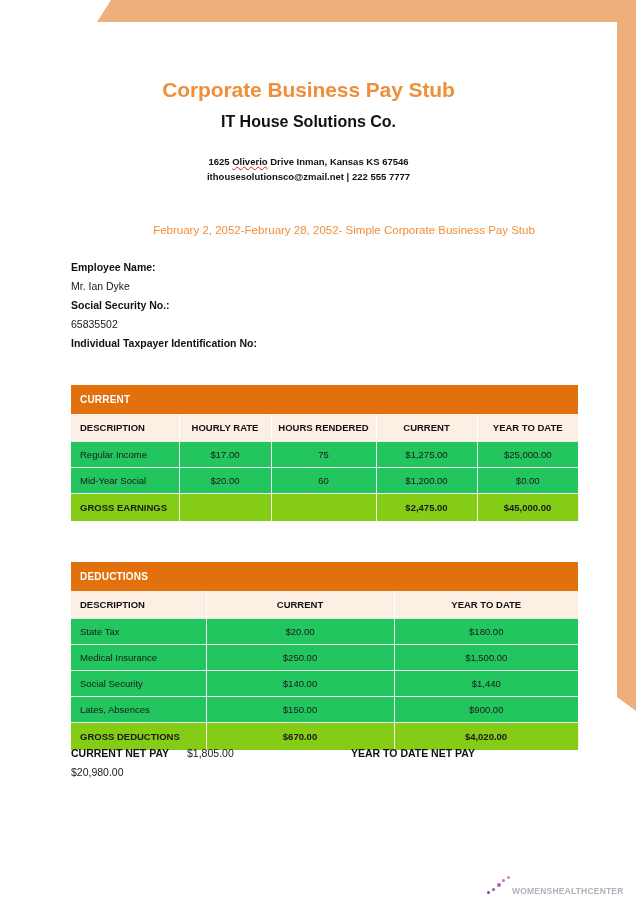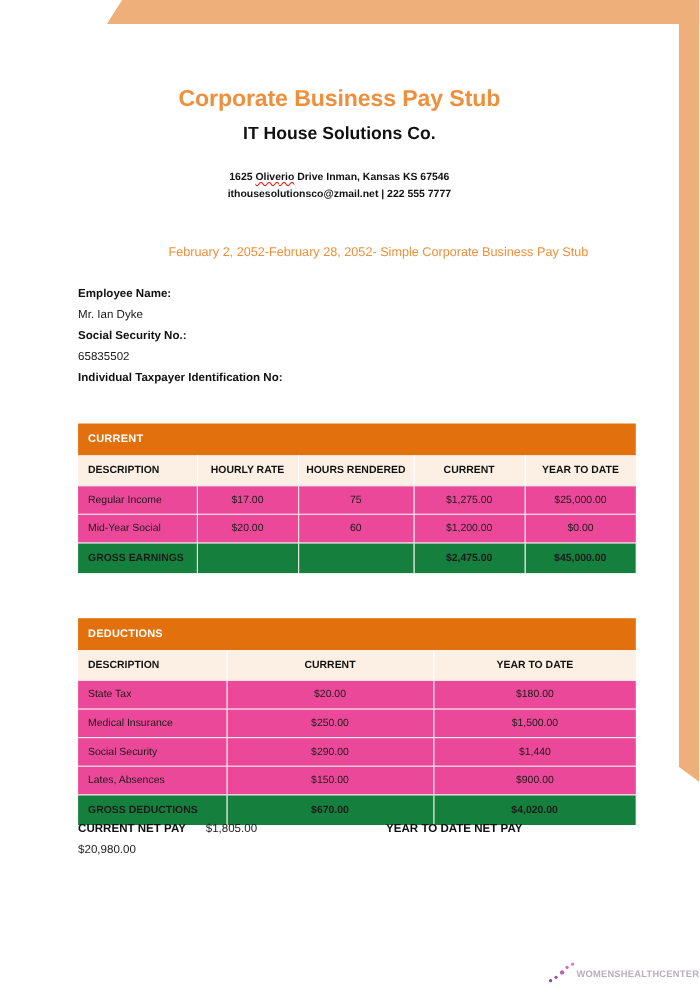--- a/index.html
+++ b/index.html
@@ -135,35 +135,35 @@
     border-bottom: 1px solid #e8e8e8;
     text-align: center;
   }
   .pay-table .col-head th:first-child {
     text-align: left;
     padding-left: 9px;
   }
   .pay-table .col-head th:last-child { border-right: none; }
 
   .pay-table td {
-    background: #ec4899;
+    background: #22c55e;
     padding: 7px 6px;
     text-align: center;
     border-right: 1px solid #ededed;
     border-bottom: 1px solid #ededed;
     color: #1a1a1a;
   }
   .pay-table td:first-child {
     text-align: left;
     padding-left: 9px;
   }
   .pay-table td:last-child { border-right: none; }
 
   .pay-table tr.total-row td {
-    background: #15803d;
+    background: #84cc16;
     font-weight: bold;
     border-bottom: none;
     border-right: 1px solid #fcefe3;
     padding-top: 8px;
     padding-bottom: 8px;
   }
   .pay-table tr.total-row td.blank { border-right: 1px solid #fcefe3; }
 
   
   #net-pay {
@@ -184,26 +184,26 @@
     margin-left: auto;
     width: 230px;
     font-weight: bold;
     color: #111111;
   }
   #net-pay .np-wrap-value { font-weight: normal; }
 
   
   #footer-logo {
     position: absolute;
-    left: 498px;
+    left: 486px;
     top: 874px;
     width: 128px;
     height: 24px;
     display: flex;
-    align-items: center;
+    align-items: flex-end;
   }
   #footer-logo .logo-dots {
     position: relative;
     width: 26px;
     height: 22px;
     flex: none;
   }
   #footer-logo .logo-dots i {
     position: absolute;
     display: block;
@@ -318,21 +318,21 @@
         <td>$20.00</td>
         <td>$180.00</td>
       </tr>
       <tr>
         <td>Medical Insurance</td>
         <td>$250.00</td>
         <td>$1,500.00</td>
       </tr>
       <tr>
         <td>Social Security</td>
-        <td>$290.00</td>
+        <td>$140.00</td>
         <td>$1,440</td>
       </tr>
       <tr>
         <td>Lates, Absences</td>
         <td>$150.00</td>
         <td>$900.00</td>
       </tr>
       <tr class="total-row">
         <td>GROSS DEDUCTIONS</td>
         <td>$670.00</td>

